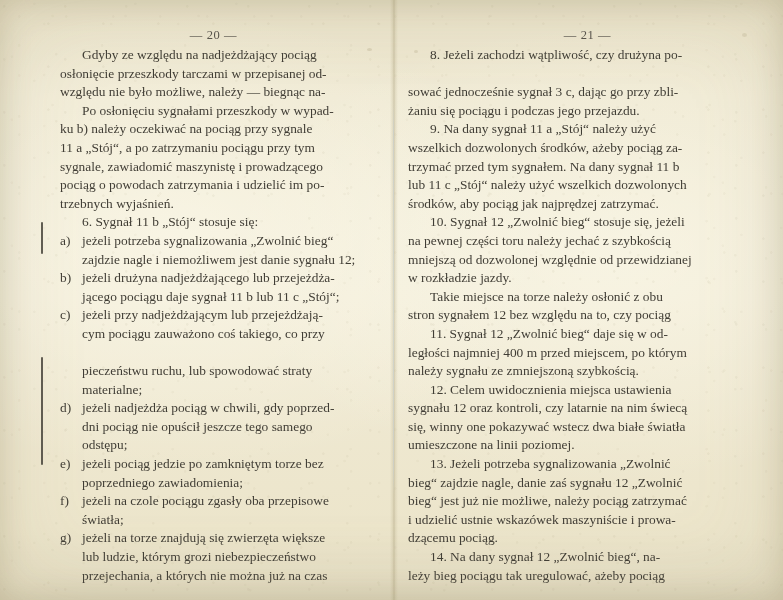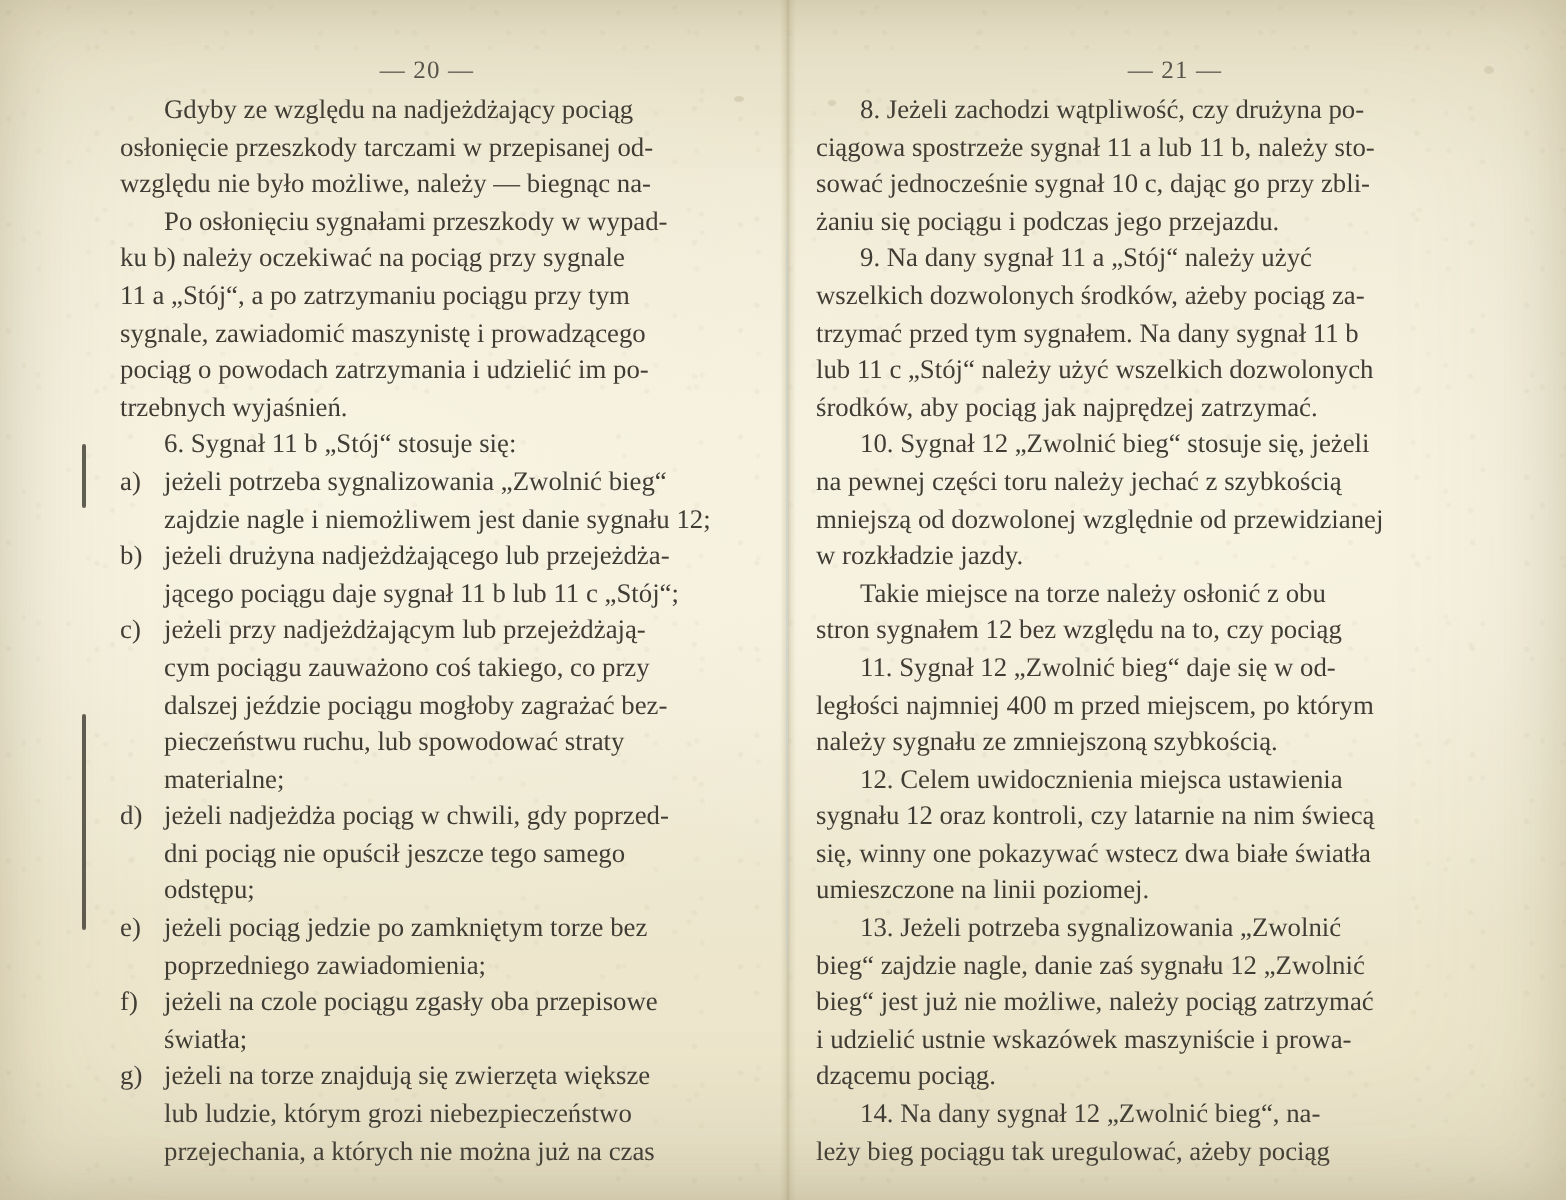--- a/index.html
+++ b/index.html
@@ -179,33 +179,33 @@
 
   <div class="page" id="page-left">
     <div class="folio">— 20 —</div>
     <div class="textblock" id="left-textblock">
         <p class="para"><span>Gdyby ze względu na nadjeżdżający pociąg</span><br><span>osłonięcie przeszkody tarczami w przepisanej od-</span><br><span>względu nie było możliwe, należy — biegnąc na-</span><br></p>
         <p class="para"><span>Po osłonięciu sygnałami przeszkody w wypad-</span><br><span>ku b) należy oczekiwać na pociąg przy sygnale</span><br><span>11 a „Stój“, a po zatrzymaniu pociągu przy tym</span><br><span>sygnale, zawiadomić maszynistę i prowadzącego</span><br><span>pociąg o powodach zatrzymania i udzielić im po-</span><br><span>trzebnych wyjaśnień.</span></p>
         <p class="para"><span>6. Sygnał 11 b „Stój“ stosuje się:</span></p>
         <ul class="itemlist">
           <li><span class="marker">a)</span><span>jeżeli potrzeba sygnalizowania „Zwolnić bieg“</span><br><span>zajdzie nagle i niemożliwem jest danie sygnału 12;</span></li>
           <li><span class="marker">b)</span><span>jeżeli drużyna nadjeżdżającego lub przejeżdża-</span><br><span>jącego pociągu daje sygnał 11 b lub 11 c „Stój“;</span></li>
-          <li><span class="marker">c)</span><span>jeżeli przy nadjeżdżającym lub przejeżdżają-</span><br><span>cym pociągu zauważono coś takiego, co przy</span><br><span>dalszej jeździe pociągu mogłoby zagrażać bez-</span><br><span>pieczeństwu ruchu, lub spowodować straty</span><br><span>materialne;</span></li>
+          <li><span class="marker">c)</span><span>jeżeli przy nadjeżdżającym lub przejeżdżają-</span><br><span>cym pociągu zauważono coś takiego, co przy</span><br><br><span>pieczeństwu ruchu, lub spowodować straty</span><br><span>materialne;</span></li>
           <li><span class="marker">d)</span><span>jeżeli nadjeżdża pociąg w chwili, gdy poprzed-</span><br><span>dni pociąg nie opuścił jeszcze tego samego</span><br><span>odstępu;</span></li>
           <li><span class="marker">e)</span><span>jeżeli pociąg jedzie po zamkniętym torze bez</span><br><span>poprzedniego zawiadomienia;</span></li>
           <li><span class="marker">f)</span><span>jeżeli na czole pociągu zgasły oba przepisowe</span><br><span>światła;</span></li>
           <li><span class="marker">g)</span><span>jeżeli na torze znajdują się zwierzęta większe</span><br><span>lub ludzie, którym grozi niebezpieczeństwo</span><br><span>przejechania, a których nie można już na czas</span><br></li>
         </ul>
       </div>
   </div>
 
   <div class="page" id="page-right">
     <div class="folio">— 21 —</div>
     <div class="textblock" id="right-textblock">
-        <p class="para"><span>8. Jeżeli zachodzi wątpliwość, czy drużyna po-</span><br><span>ciągowa spostrzeże sygnał 11 a lub 11 b, należy sto-</span><br><span>sować jednocześnie sygnał 10 c, dając go przy zbli-</span><br><span>żaniu się pociągu i podczas jego przejazdu.</span></p>
+        <p class="para"><span>8. Jeżeli zachodzi wątpliwość, czy drużyna po-</span><br><br><span>sować jednocześnie sygnał 3 c, dając go przy zbli-</span><br><span>żaniu się pociągu i podczas jego przejazdu.</span></p>
         <p class="para"><span>9. Na dany sygnał 11 a „Stój“ należy użyć</span><br><span>wszelkich dozwolonych środków, ażeby pociąg za-</span><br><span>trzymać przed tym sygnałem. Na dany sygnał 11 b</span><br><span>lub 11 c „Stój“ należy użyć wszelkich dozwolonych</span><br><span>środków, aby pociąg jak najprędzej zatrzymać.</span></p>
         <p class="para"><span>10. Sygnał 12 „Zwolnić bieg“ stosuje się, jeżeli</span><br><span>na pewnej części toru należy jechać z szybkością</span><br><span>mniejszą od dozwolonej względnie od przewidzianej</span><br><span>w rozkładzie jazdy.</span></p>
         <p class="para"><span>Takie miejsce na torze należy osłonić z obu</span><br><span>stron sygnałem 12 bez względu na to, czy pociąg</span><br></p>
         <p class="para"><span>11. Sygnał 12 „Zwolnić bieg“ daje się w od-</span><br><span>ległości najmniej 400 m przed miejscem, po którym</span><br><span>należy sygnału ze zmniejszoną szybkością.</span></p>
         <p class="para"><span>12. Celem uwidocznienia miejsca ustawienia</span><br><span>sygnału 12 oraz kontroli, czy latarnie na nim świecą</span><br><span>się, winny one pokazywać wstecz dwa białe światła</span><br><span>umieszczone na linii poziomej.</span></p>
         <p class="para"><span>13. Jeżeli potrzeba sygnalizowania „Zwolnić</span><br><span>bieg“ zajdzie nagle, danie zaś sygnału 12 „Zwolnić</span><br><span>bieg“ jest już nie możliwe, należy pociąg zatrzymać</span><br><span>i udzielić ustnie wskazówek maszyniście i prowa-</span><br><span>dzącemu pociąg.</span></p>
         <p class="para"><span>14. Na dany sygnał 12 „Zwolnić bieg“, na-</span><br><span>leży bieg pociągu tak uregulować, ażeby pociąg</span><br><br><br><br></p>
       </div>
   </div>
 

